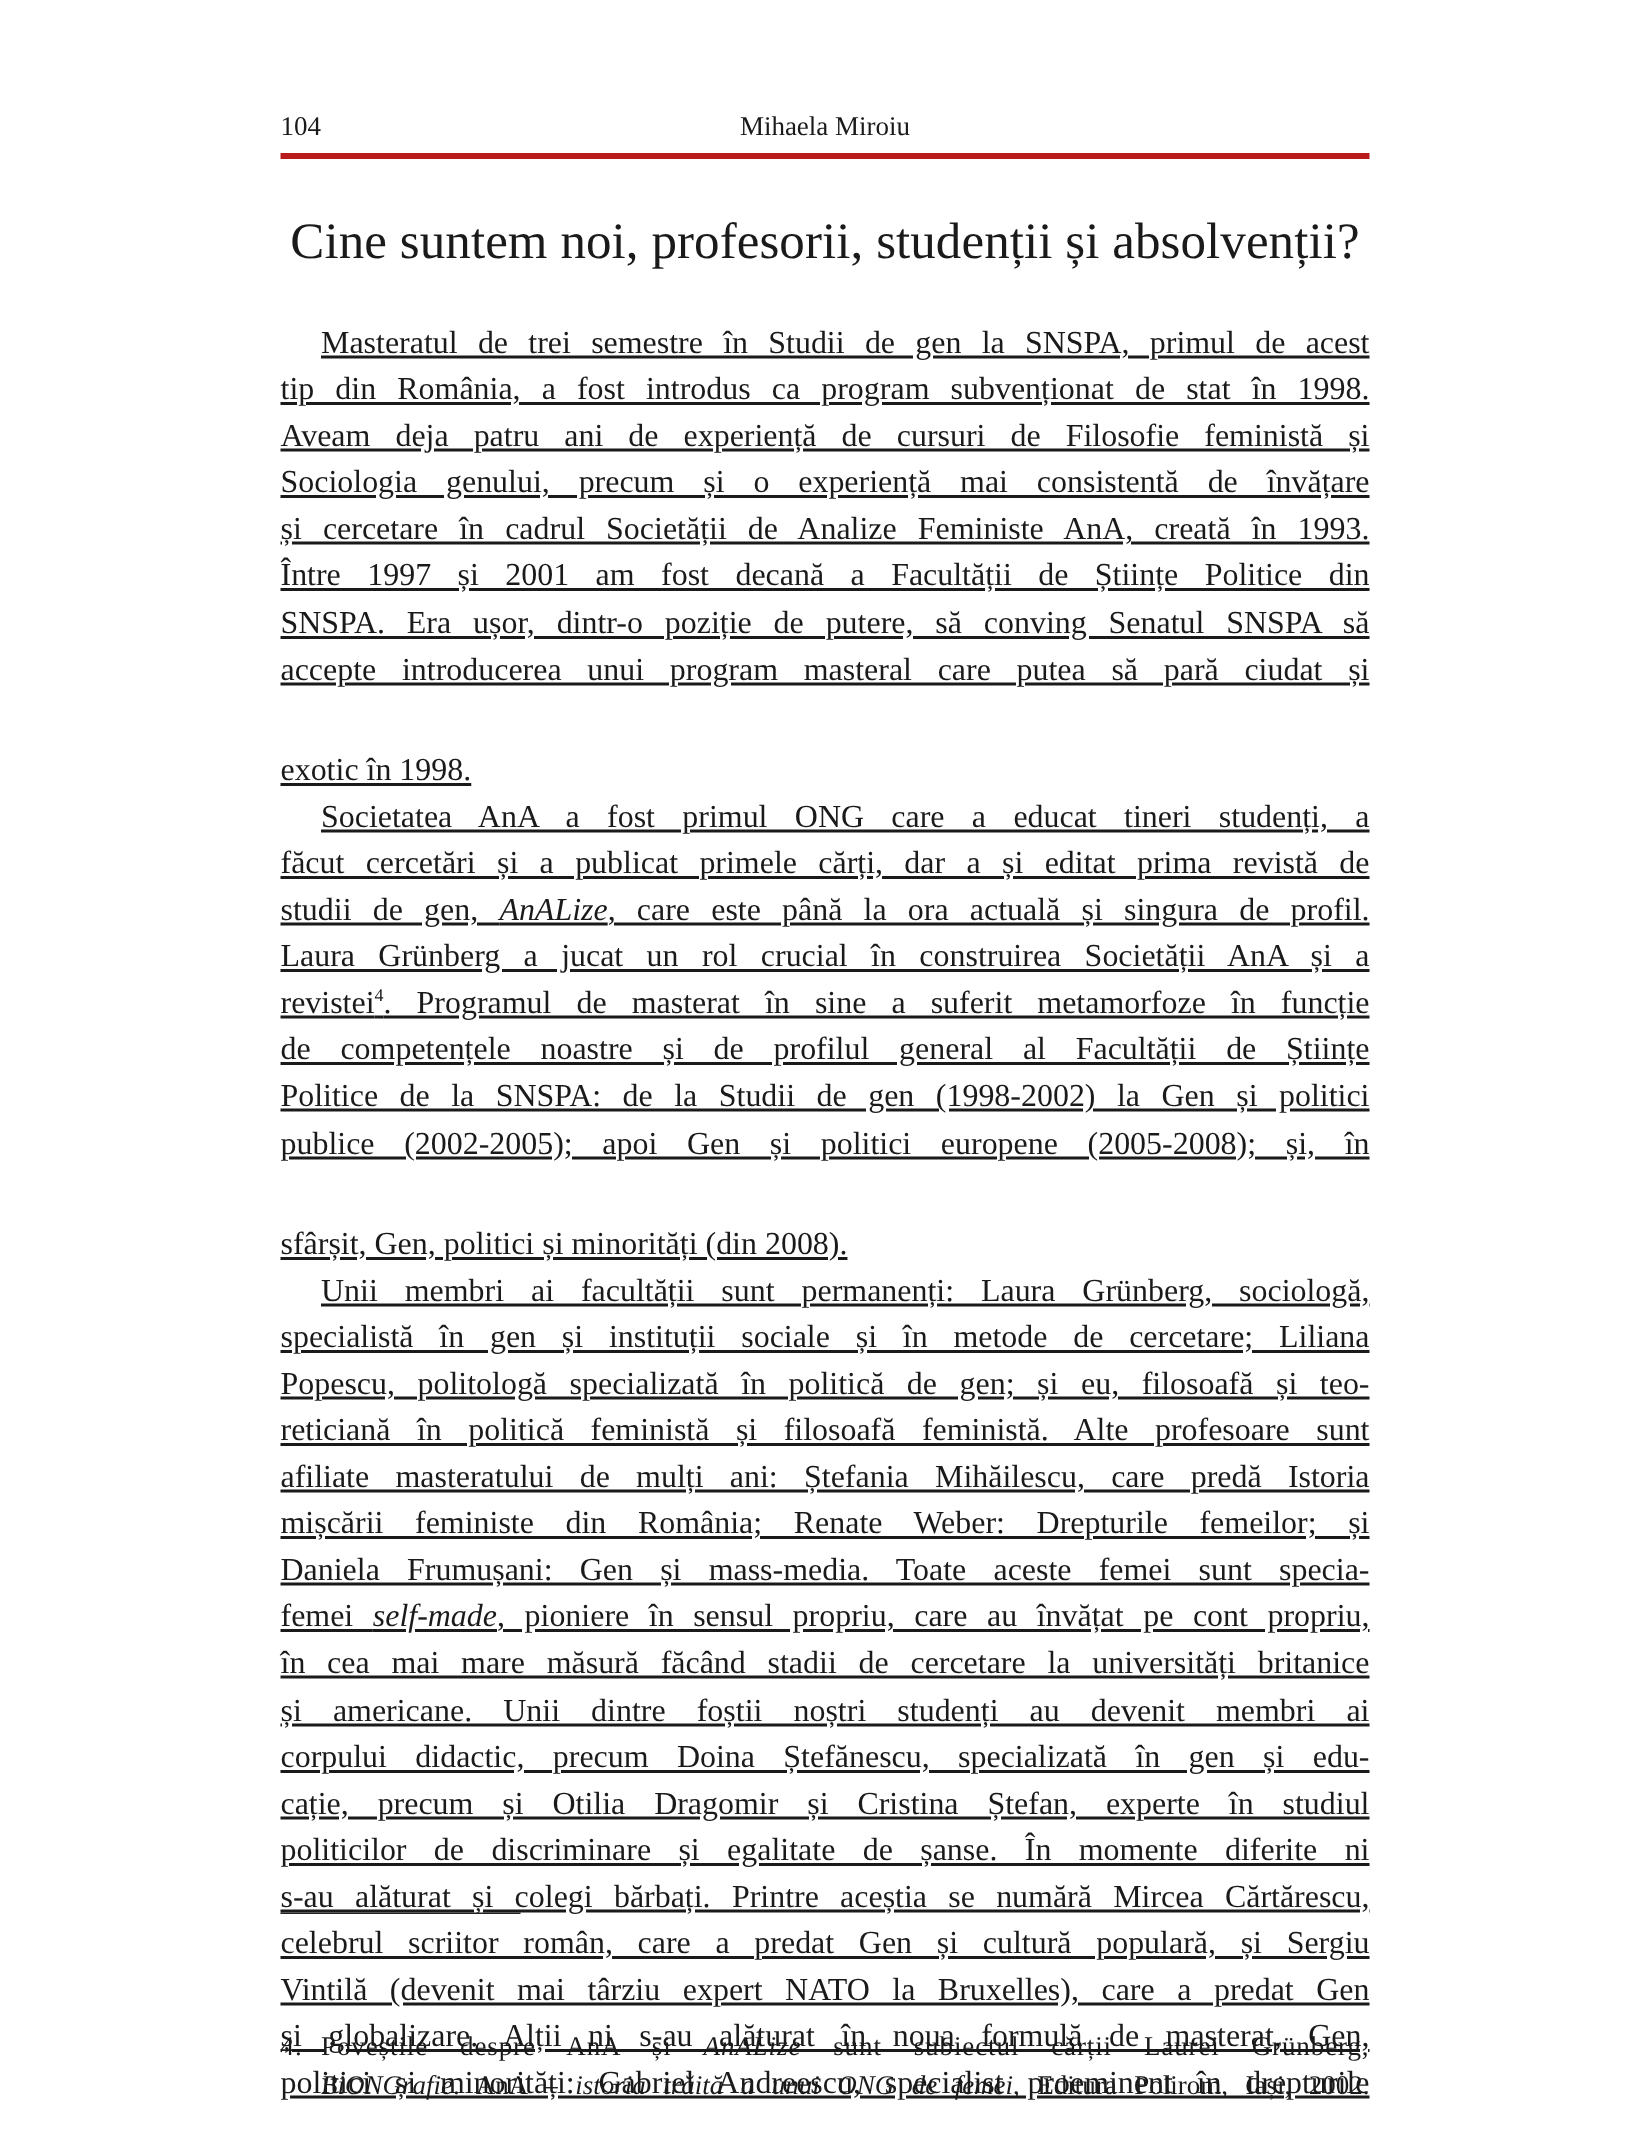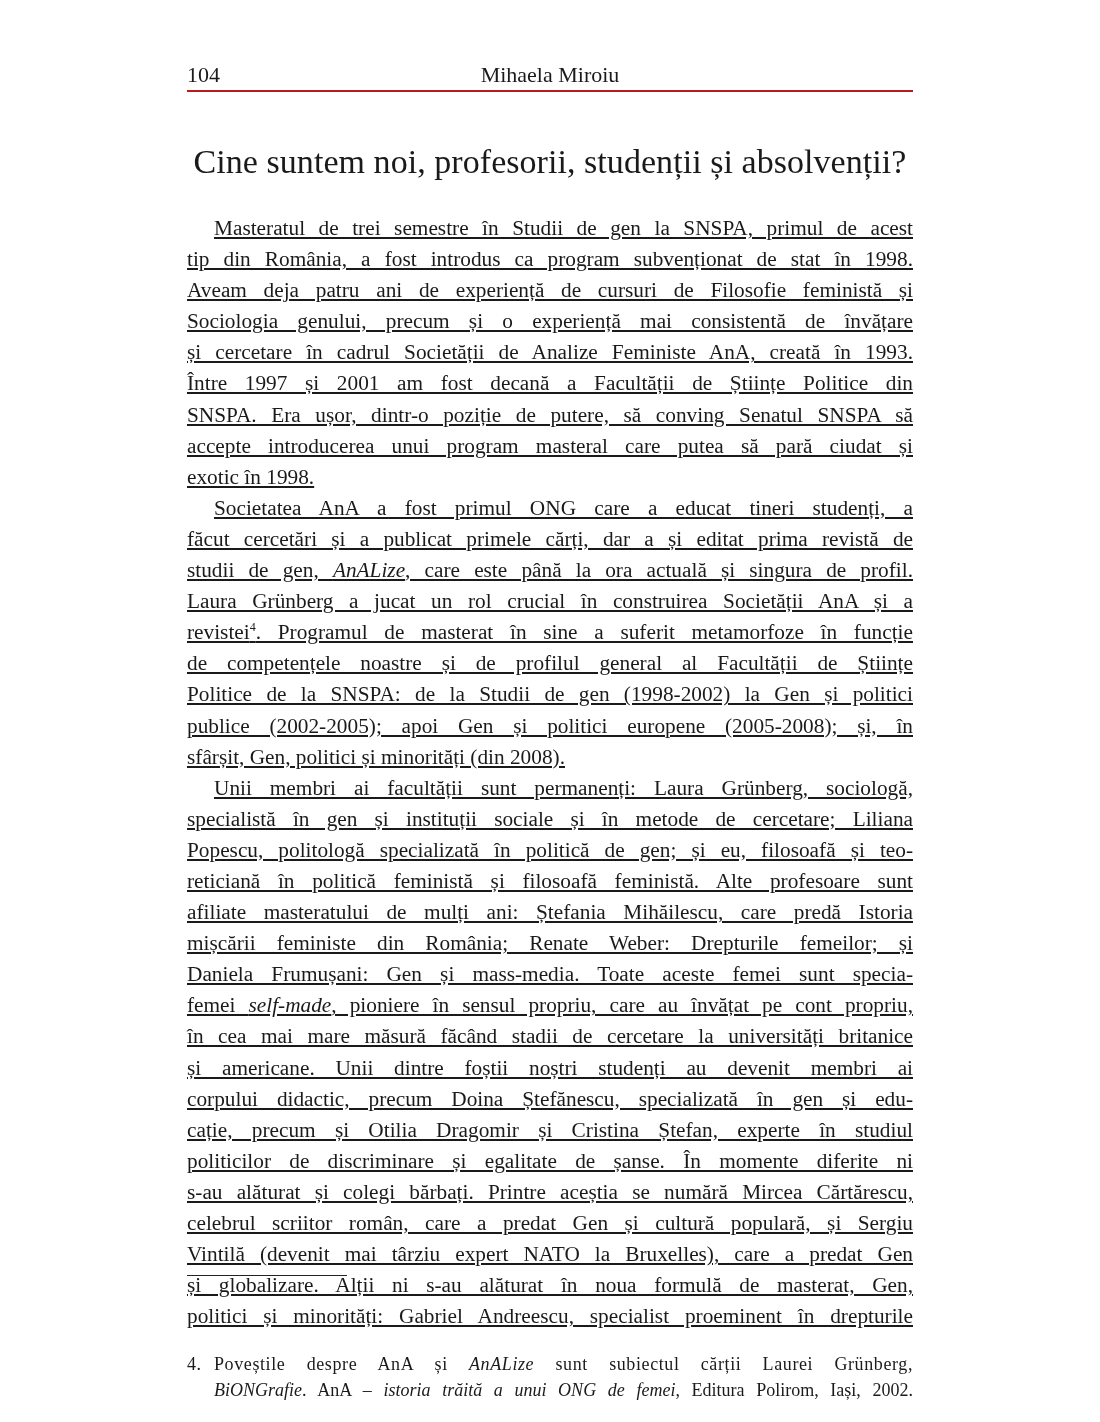--- a/index.html
+++ b/index.html
@@ -1,29 +1,29 @@
 <!DOCTYPE html>
 <html><head>
 <meta charset="utf-8">
 <style>
   html, body { margin: 0; padding: 0; background: #ffffff; }
   body { width: 1100px; height: 1422px; position: relative; overflow: hidden;
          font-family: "Liberation Serif", "DejaVu Serif", serif; color: #1a1a1a; }
   .page { position: absolute; left: 187px; top: 0; width: 726px; }
-  .header { position: absolute; top: 62px; left: 0; width: 726px; height: 28px;
-            font-size: 22px; border-bottom: 2px solid #b91c1c; }
+  .header { position: absolute; top: 74px; left: 0; width: 726px; height: 28px;
+            font-size: 18px; border-bottom: 4px solid #b91c1c; }
   .page-num { position: absolute; left: 0; top: 0; }
   .running-head { position: absolute; left: 0; width: 726px; top: 0; text-align: center; }
   .title { position: absolute; top: 143px; left: 0; width: 726px; text-align: center;
            font-size: 34px; letter-spacing: 0.05px; }
   .body { position: absolute; top: 213px; left: 0; width: 726px; text-decoration: underline; }
   .para { margin: 0; font-size: 21.3px; line-height: 31.1px; text-align: justify;
           text-indent: 27px; hyphens: manual; }
   .line { display: block; text-align: justify; text-align-last: justify; white-space: nowrap; }
-  .line.last { text-align-last: left; }
+  .line.last { text-align-last: left; margin-top: 36px; }
   .ind { padding-left: 27px; }
   .para { text-indent: 0; }
   .fn-rule { position: absolute; top: 1275px; left: 0; width: 160px; height: 0;
              border-top: 1.5px solid #222; }
   .footnote { position: absolute; top: 1352px; left: 0; width: 726px;
               font-size: 18px; line-height: 25.5px; }
   .fn-line { display: block; text-align: justify; text-align-last: justify; white-space: nowrap; }
   .fn-line.cont { padding-left: 27px; }
   .fn-num { display: inline-block; width: 27px; }
   sup { font-size: 12px; line-height: 0; vertical-align: 8px; }

